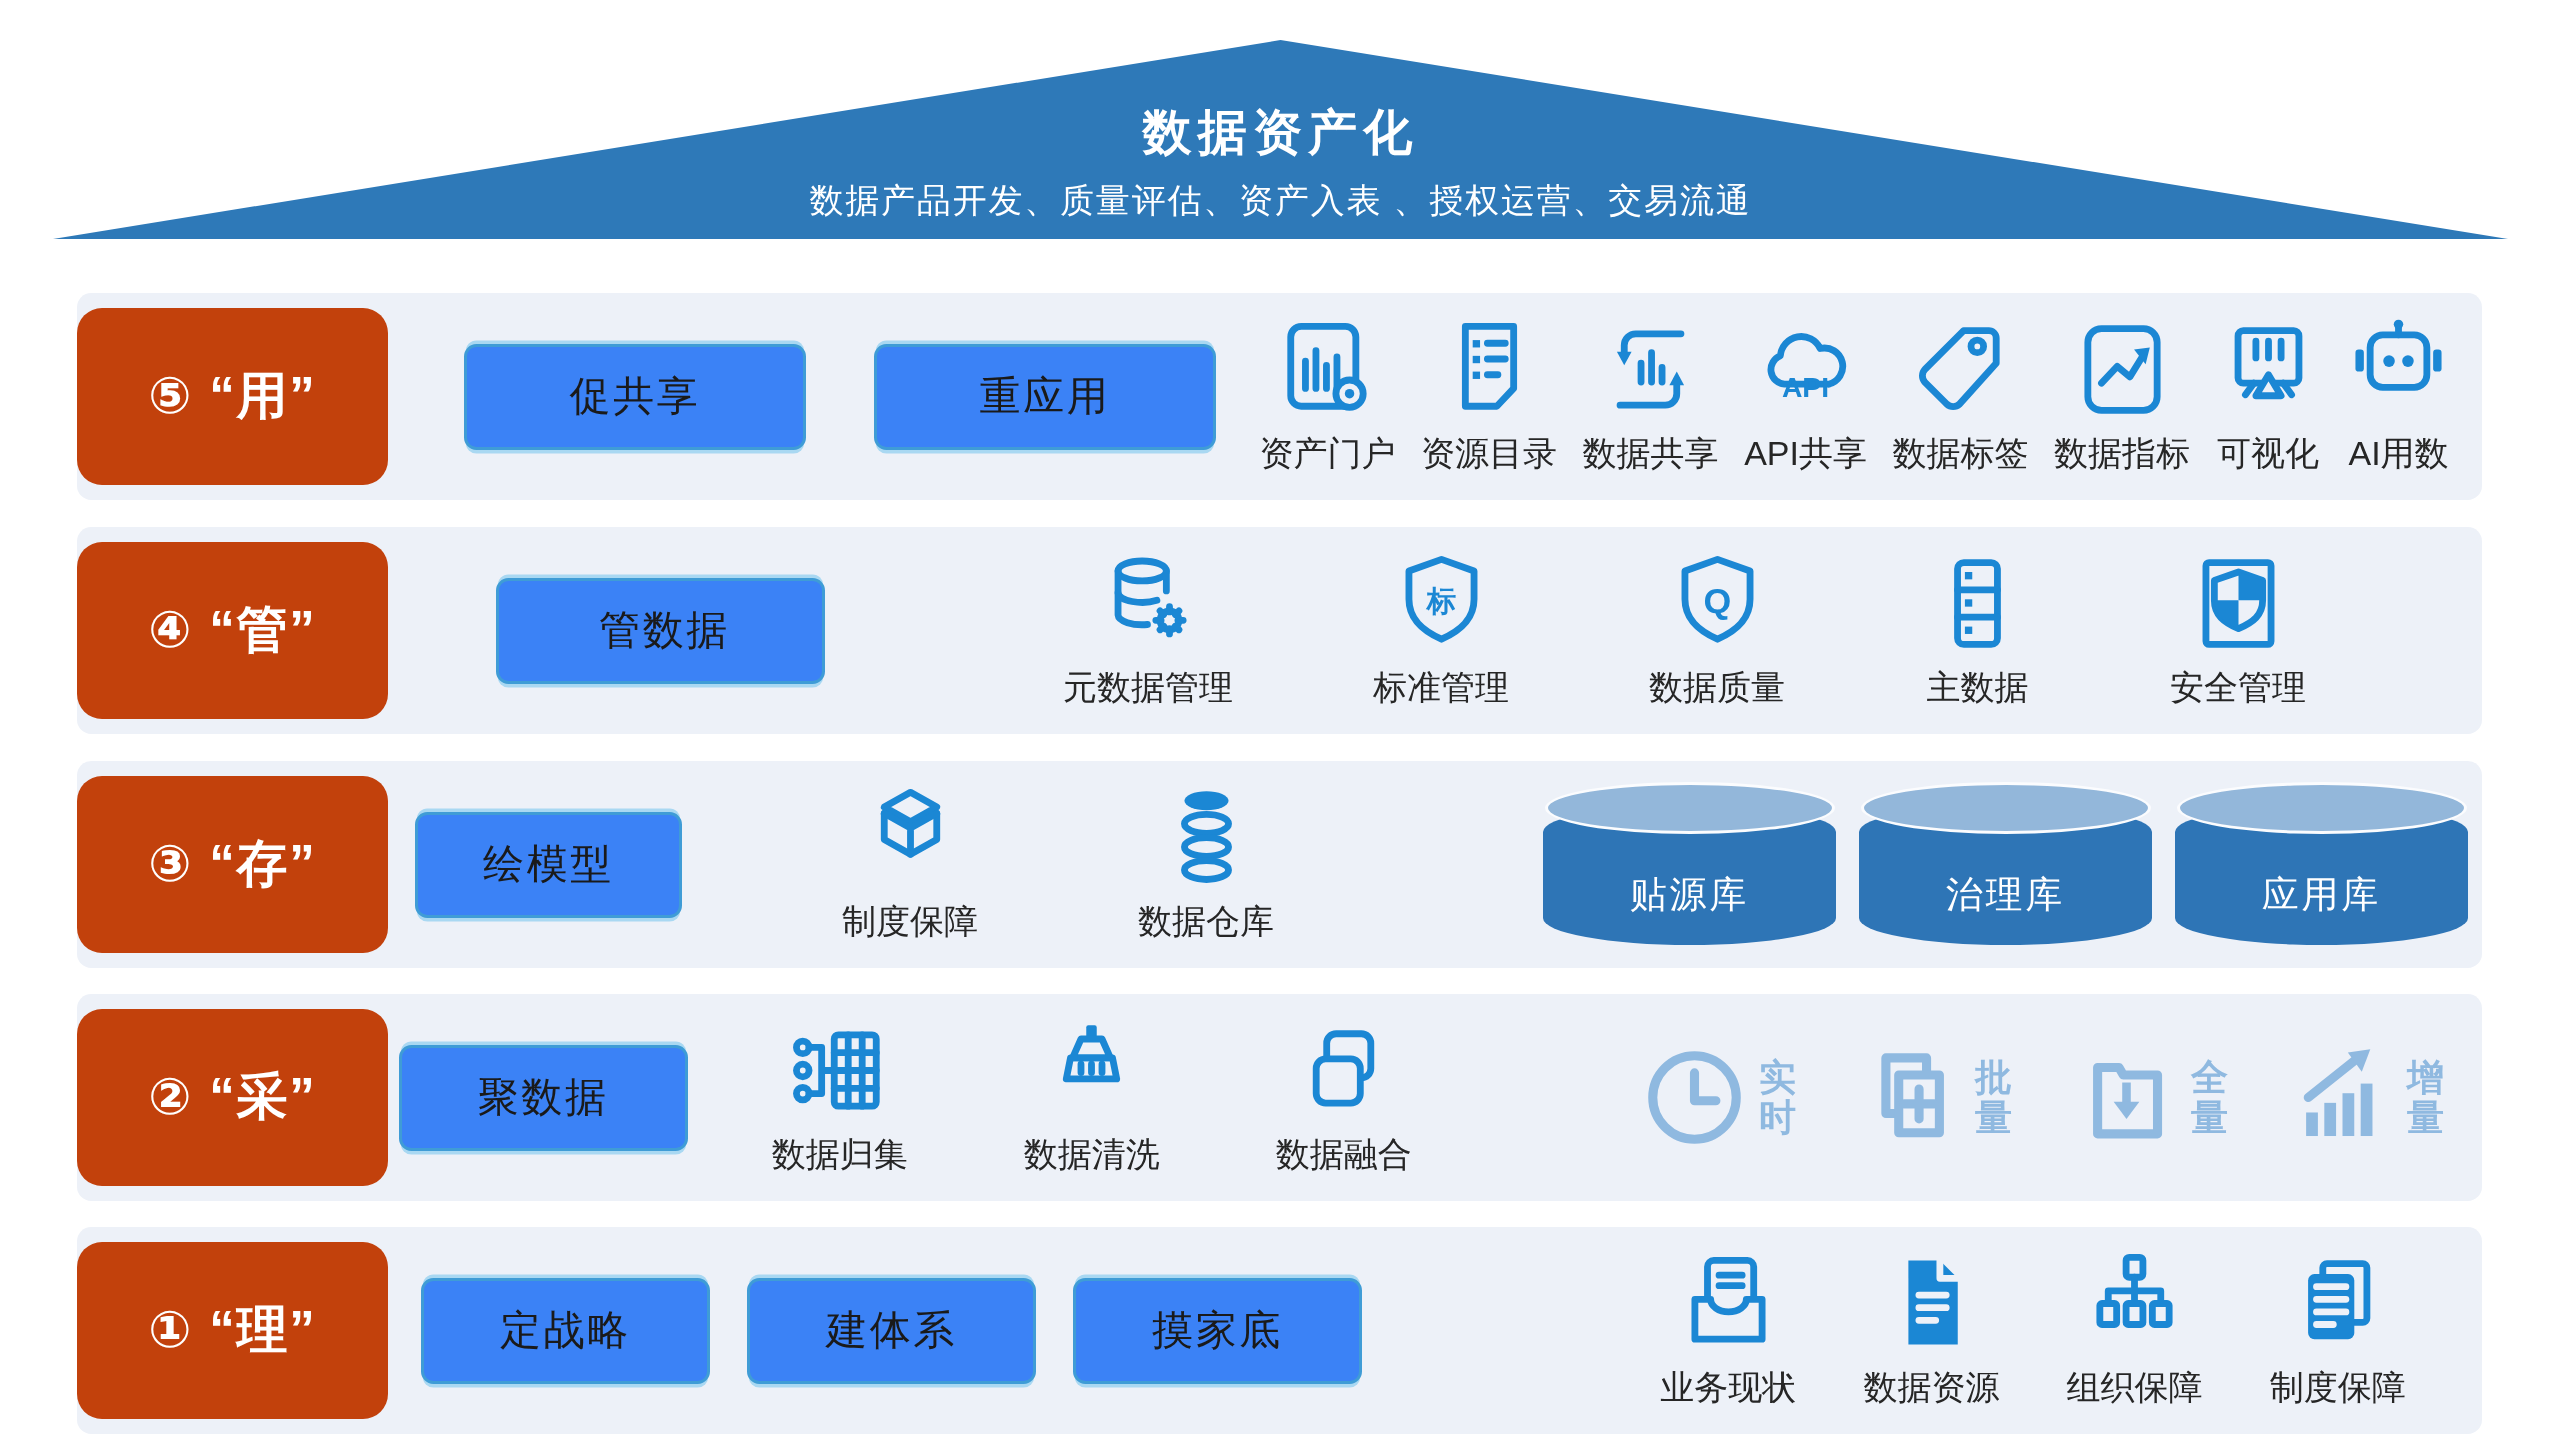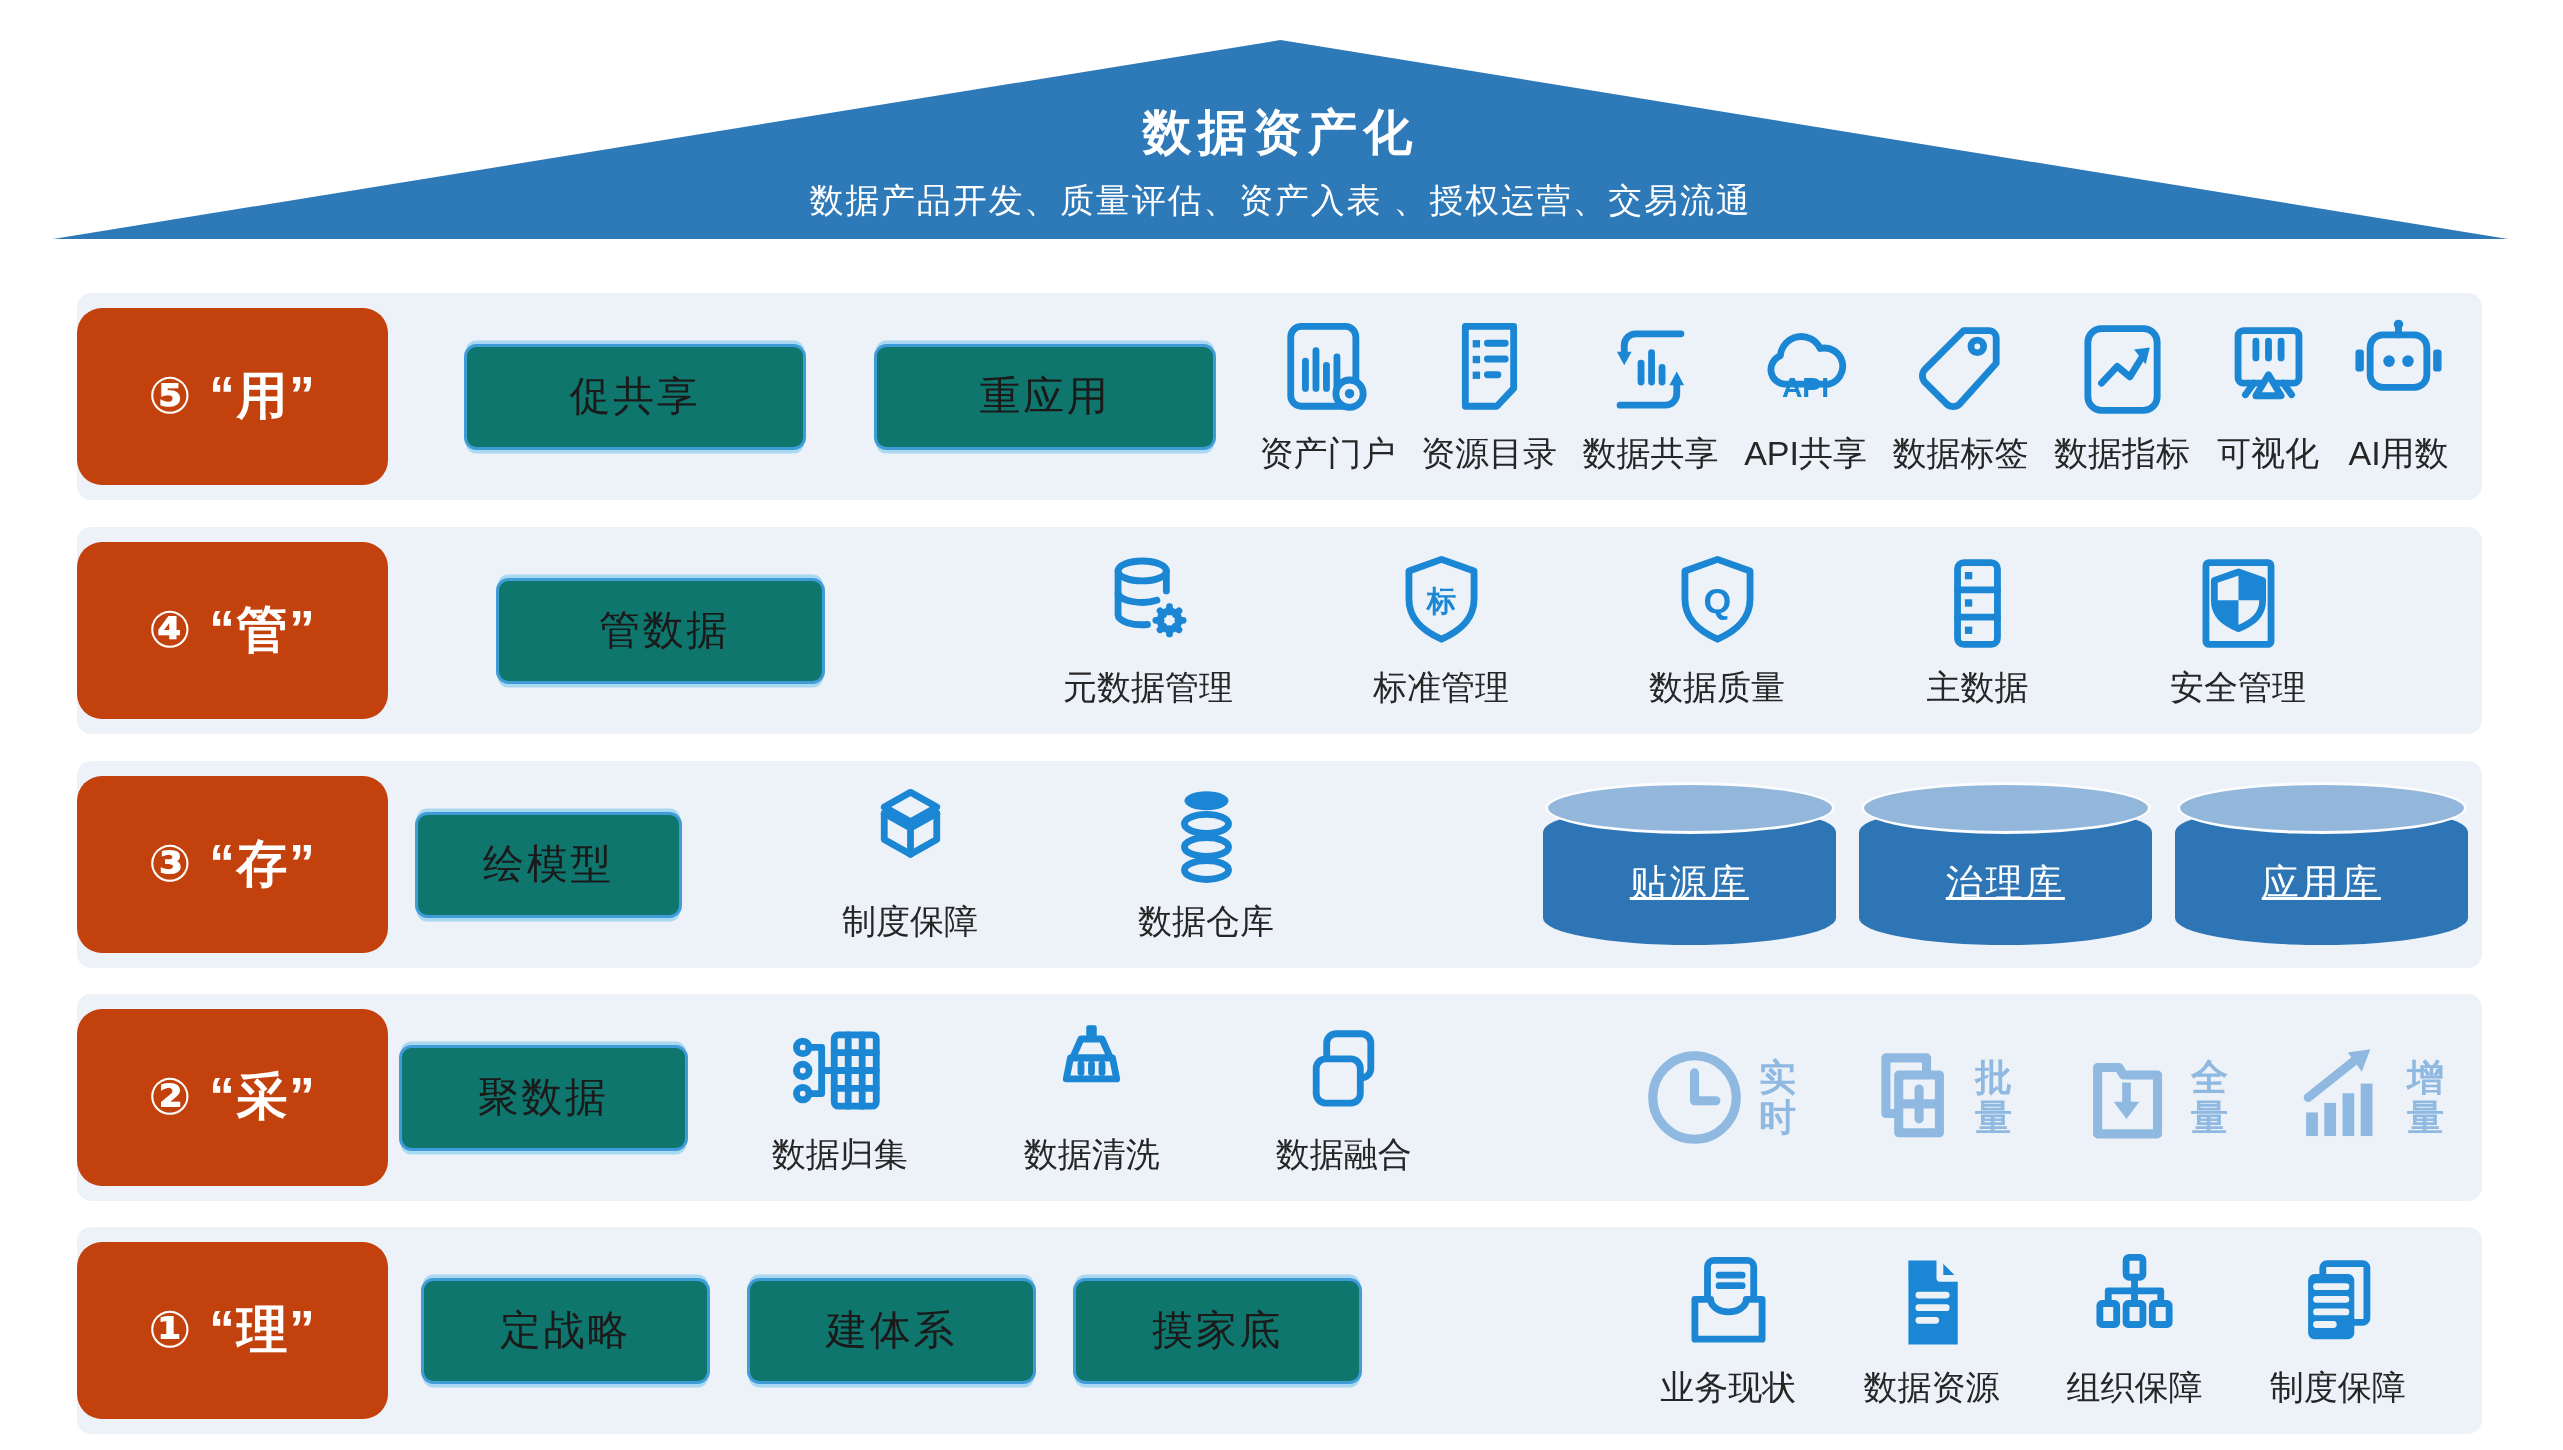--- a/index.html
+++ b/index.html
@@ -19,21 +19,21 @@
   
   .row { position:absolute; left:77px; width:2405px; height:207px;
     background:#edf1f8; border-radius:14.2px; display:flex; align-items:center; }
   .r5{top:293px} .r4{top:527px} .r3{top:761px} .r2{top:994px} .r1{top:1227px}
 
   .row-label { flex:0 0 311px; height:177px; border-radius:25px; background:#c2410c;
     color:#fff; font-size:51px; font-weight:bold; display:flex; align-items:center;
     justify-content:center; letter-spacing:1.8px; }
 
   .buttons { display:flex; align-items:center; }
-  .btn { height:106px; background:#0f766e; border:3.6px solid #3f9cd6; border-radius:12.4px;
+  .btn { height:106px; background:#3b82f6; border:3.6px solid #3f9cd6; border-radius:12.4px;
     font-size:41px; color:#1a1a1a; display:flex; align-items:center; justify-content:center;
     box-shadow:0 -5.3px 0 -1.8px #a9d8f2, 0 5.3px 0 -1.8px #a9d8f2; letter-spacing:2.7px; }
 
   .r5 .buttons { margin-left:76px; gap:68px; } .r5 .btn { width:342px; }
   .r4 .buttons { margin-left:108px; }          .r4 .btn { width:329px;padding-left:8px; }
   .r3 .buttons { margin-left:27px; }           .r3 .btn { width:267px; }
   .r2 .buttons { margin-left:10.7px; }           .r2 .btn { width:289px; }
   .r1 .buttons { margin-left:20px; gap:37px;padding-left:13px; } .r1 .btn { width:289px; }
 
   
@@ -64,22 +64,22 @@
   .vtext { width:41px; font-size:37px; font-weight:bold; color:#8fb9e0;
     line-height:1.08; word-break:break-all; text-align:center; }
 
   
   .cylinders { margin-left:auto; margin-right:14.2px; display:flex; gap:23px; }
   .cyl { position:relative; width:293px; height:165px; }
   .cyl-body { position:absolute; left:0; top:23px; width:293px; height:140px;
     background:#2e75b6; border-radius:147px / 27px; }
   .cyl-top { position:absolute; left:1.8px; top:0; width:290px; height:52px;
     background:#93b7da; border:3.6px solid #fbfcfe; border-radius:50%; }
-  .cyl-label { position:absolute; left:0; top:76px; width:100%; text-align:center;
-    color:#fff; font-size:37px; font-weight:500; letter-spacing:2.7px;text-decoration:underline; }
+  .cyl-label { position:absolute; left:0; top:88px; width:100%; text-align:center;
+    color:#fff; font-size:37px; font-weight:500; letter-spacing:2.7px; }
 </style>
 </head>
 <body>
 
 <div class="page">
 
   <div class="roof">
     <div class="roof-shape"></div>
     <div class="roof-title">数据资产化</div>
     <div class="roof-sub">数据产品开发、质量评估、资产入表 、授权运营、交易流通</div>

